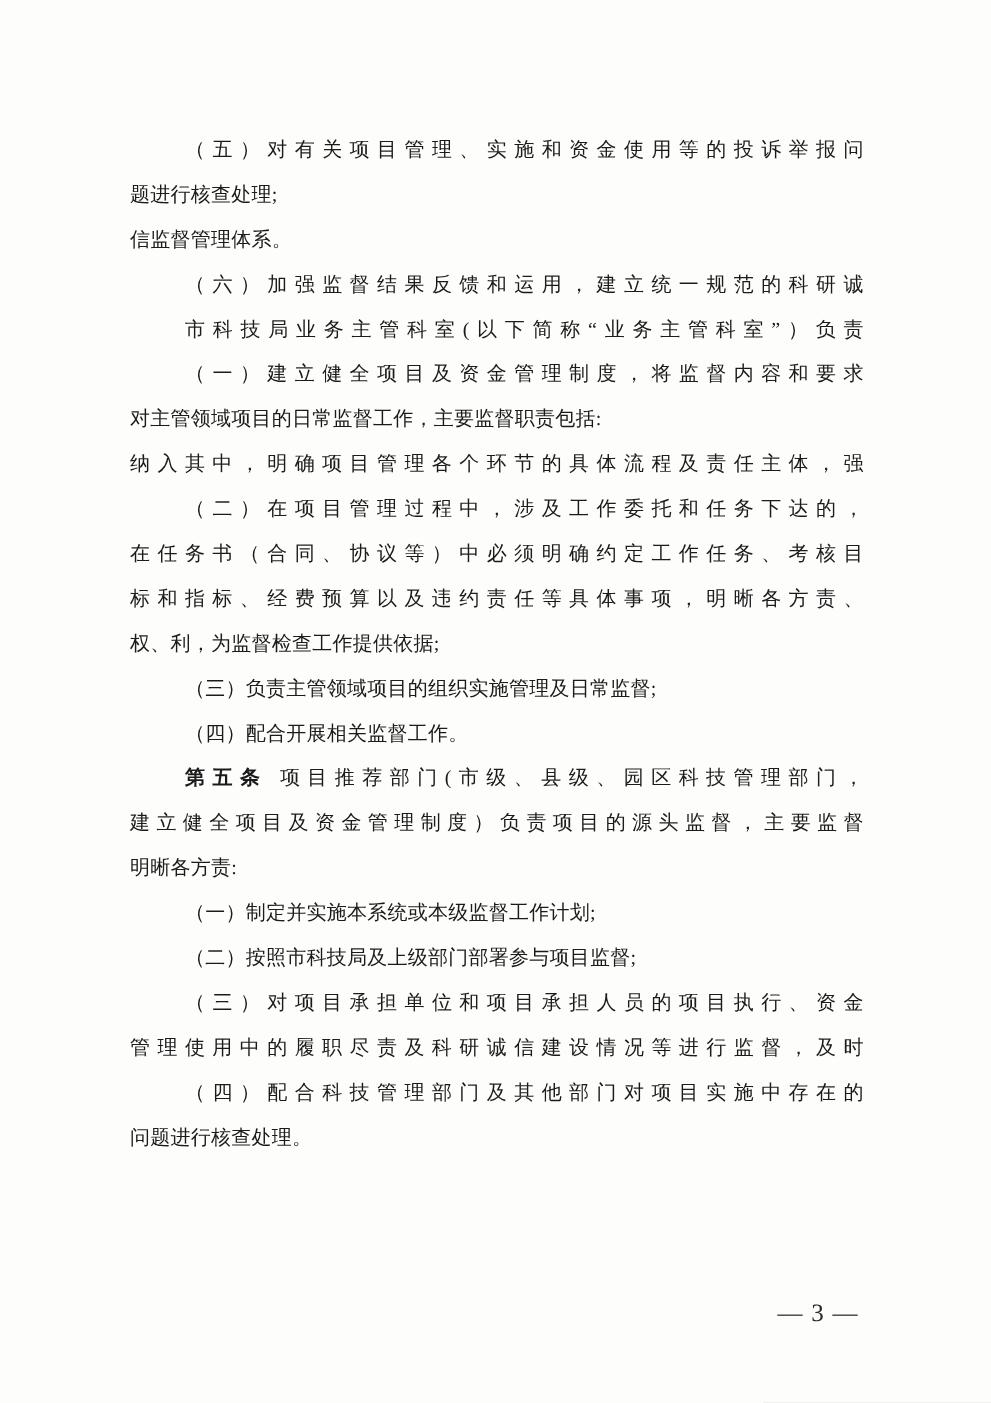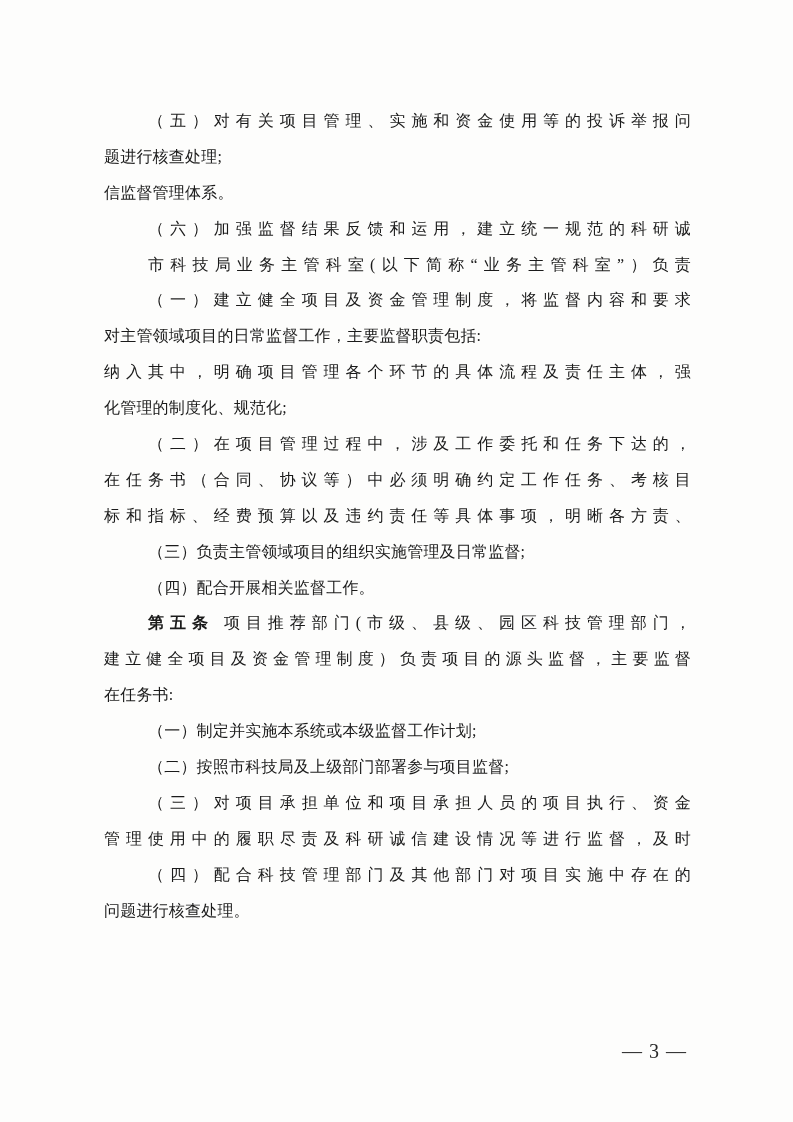--- a/index.html
+++ b/index.html
@@ -59,29 +59,29 @@
 <div class="page">
   <div class="doc-body">
       <div class="line indent full">（五）对有关项目管理、实施和资金使用等的投诉举报问</div>
       <div class="line">题进行核查处理;</div>
       <div class="line">信监督管理体系。</div>
       <div class="line indent full">（六）加强监督结果反馈和运用，建立统一规范的科研诚</div>
       <div class="line indent full">市科技局业务主管科室(以下简称“业务主管科室”）负责</div>
       <div class="line indent full">（一）建立健全项目及资金管理制度，将监督内容和要求</div>
       <div class="line">对主管领域项目的日常监督工作，主要监督职责包括:</div>
       <div class="line full">纳入其中，明确项目管理各个环节的具体流程及责任主体，强</div>
-      <div class="line">化管理的制度化、规范化;</div>
       <div class="line indent full">（二）在项目管理过程中，涉及工作委托和任务下达的，</div>
       <div class="line full">在任务书（合同、协议等）中必须明确约定工作任务、考核目</div>
       <div class="line full">标和指标、经费预算以及违约责任等具体事项，明晰各方责、</div>
+      <div class="line">权、利，为监督检查工作提供依据;</div>
       <div class="line indent">（三）负责主管领域项目的组织实施管理及日常监督;</div>
       <div class="line indent">（四）配合开展相关监督工作。</div>
       <div class="line indent full"><span class="bold">第五条</span> 项目推荐部门(市级、县级、园区科技管理部门，</div>
       <div class="line full">建立健全项目及资金管理制度）负责项目的源头监督，主要监督</div>
-      <div class="line">在任务书:</div>
+      <div class="line">明晰各方责:</div>
       <div class="line indent">（一）制定并实施本系统或本级监督工作计划;</div>
       <div class="line indent">（二）按照市科技局及上级部门部署参与项目监督;</div>
       <div class="line indent full">（三）对项目承担单位和项目承担人员的项目执行、资金</div>
       <div class="line full">管理使用中的履职尽责及科研诚信建设情况等进行监督，及时</div>
       <div class="line indent full">（四）配合科技管理部门及其他部门对项目实施中存在的</div>
       <div class="line">问题进行核查处理。</div>
     </div>
   <div class="footer">
     <span>— 3 —</span>
   </div>

